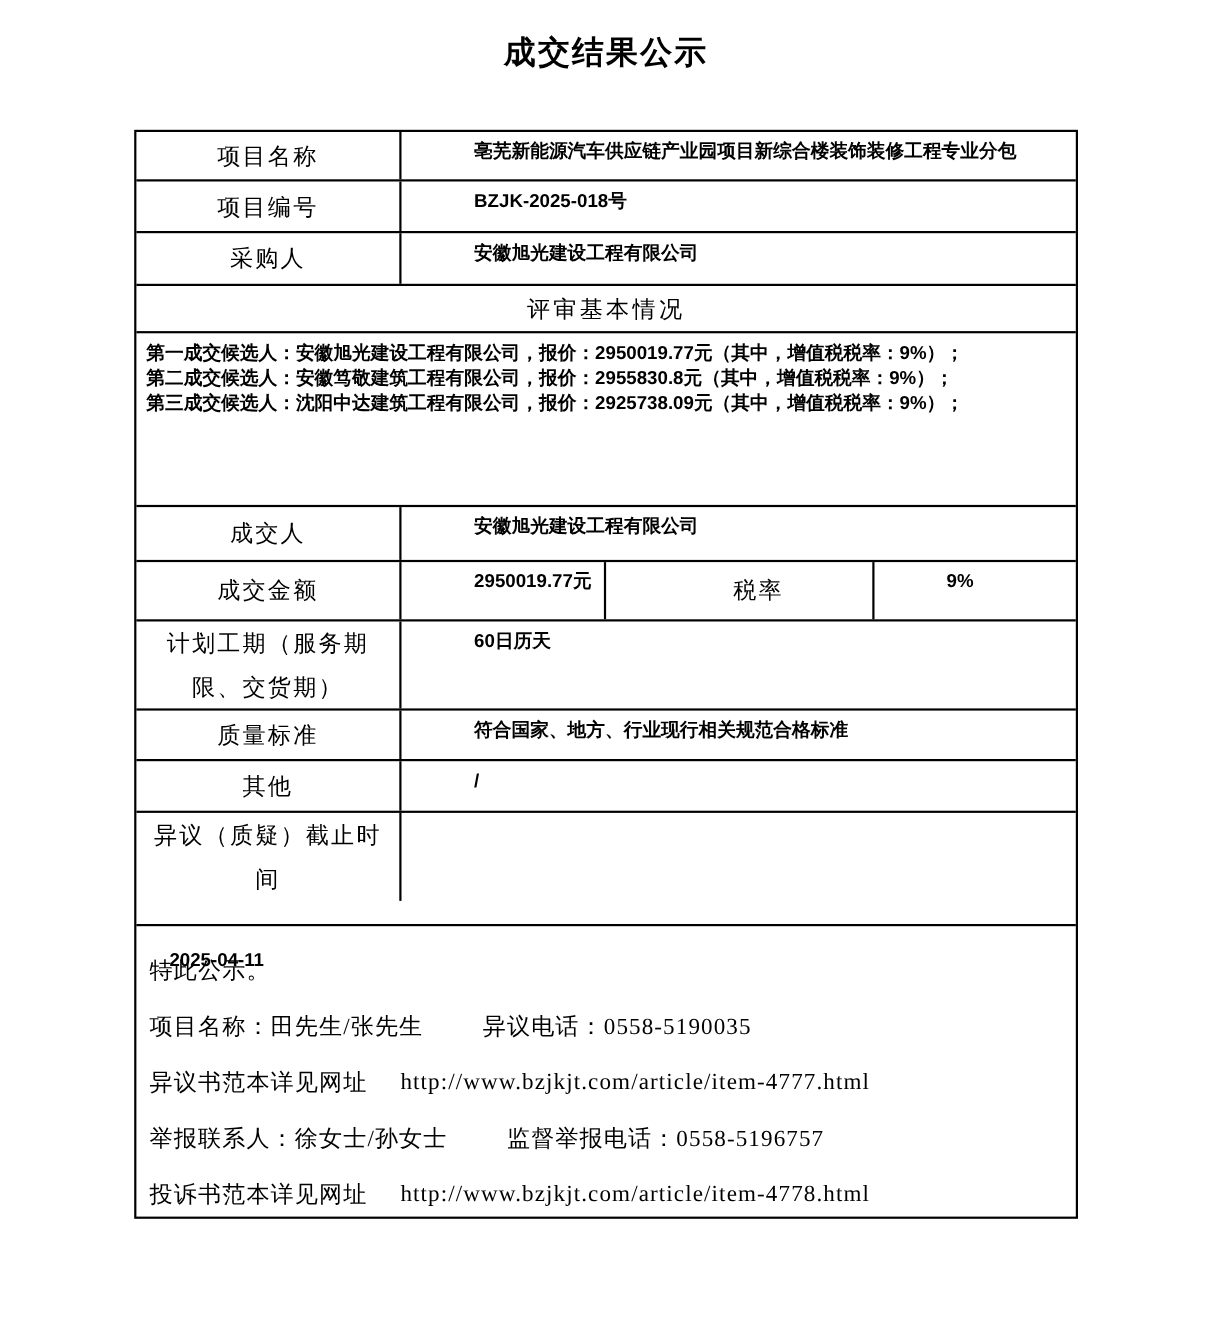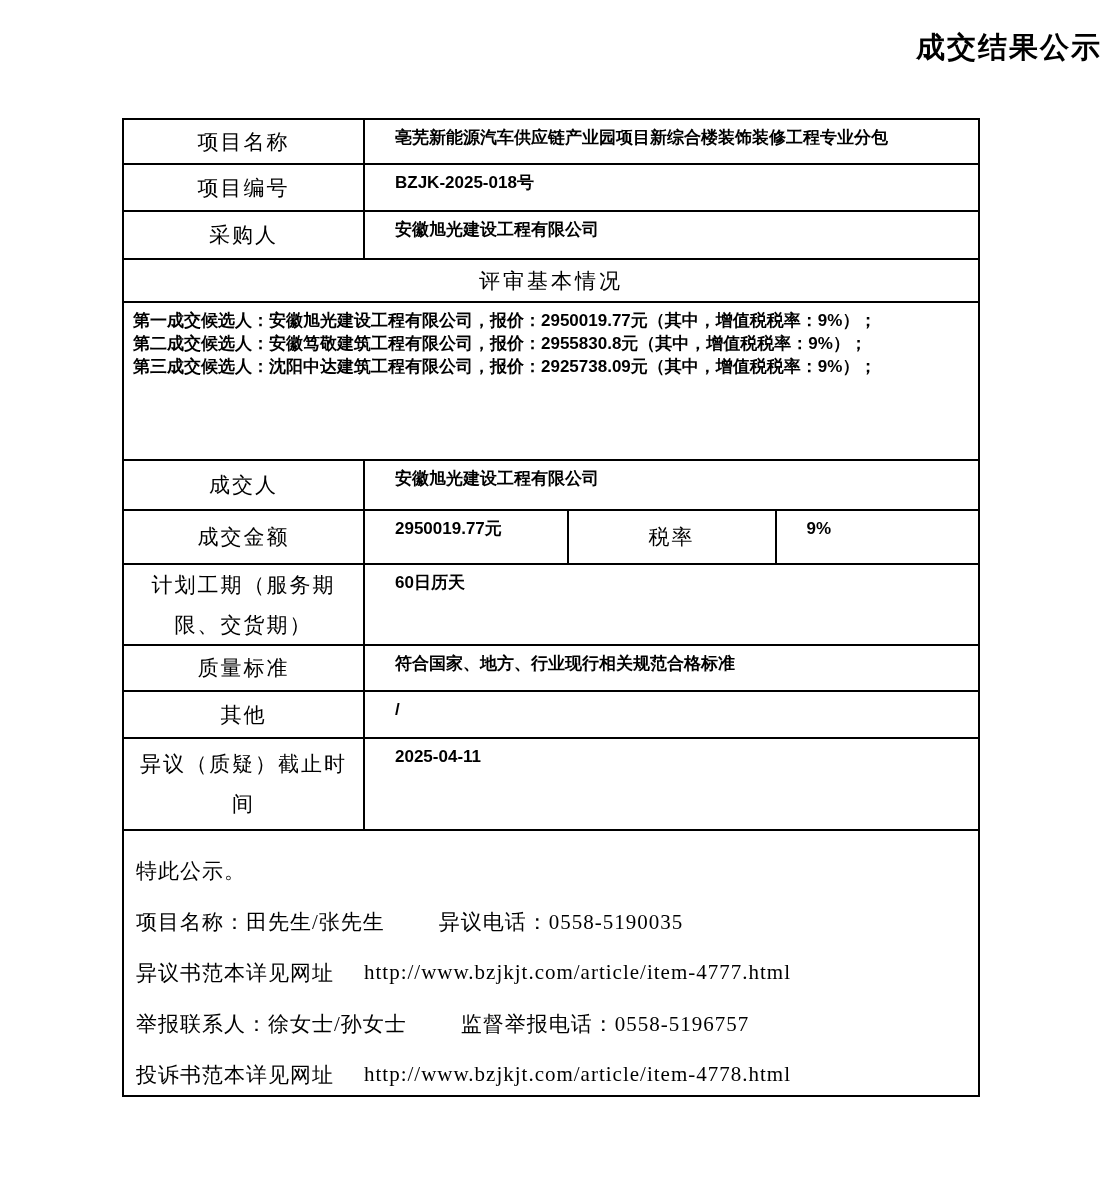--- a/index.html
+++ b/index.html
@@ -6,32 +6,32 @@
   .page{
     position:relative;
     width:1102px;height:1203px;
     background:#ffffff;
     font-family:"Liberation Serif","DejaVu Serif",serif;
     color:#000;
     overflow:hidden;
   }
   .doc-title{
     position:absolute;top:28px;left:0;width:100%;
-    text-align:right;
+    text-align:center;
     font-size:29px;font-weight:bold;
     letter-spacing:2px;
     font-family:Liberation Serif, serif;
   }
   .tbl{
     position:absolute;left:122px;top:118px;width:858px;
     border:2px solid #000;
     box-sizing:border-box;
     background:#fff;
   }
-  .row{display:flex;box-sizing:border-box;border-bottom:2px solid #000;}
+  .row{display:flex;box-sizing:border-box;border-bottom:2px solid #000;gap:36px;}
   .row:last-child{border-bottom:none;}
   .lbl{
     width:241px;box-sizing:border-box;
     border-right:2px solid #000;
     display:flex;align-items:center;justify-content:center;
     text-align:center;
     font-size:21px;letter-spacing:2px;line-height:40px;
     padding:0 12px;
     font-family:"Liberation Serif","DejaVu Serif",serif;
   }
@@ -70,21 +70,21 @@
     font-size:21px;letter-spacing:1px;
     font-family:"Liberation Serif","DejaVu Serif",serif;
   }
   .footer-line{height:51px;display:flex;align-items:center;}
   .gap-wide{margin-left:54px;}
   .gap-mid{margin-left:30px;}
   
   .r1{height:45px;}  .r2{height:47px;}  .r3{height:48px;}
   .r4{height:47px;}  .r5{height:43px;}  .r6{height:158px;}
   .r7{height:50px;}  .r8{height:54px;}  .r9{height:81px;}
-  .r10{height:46px;} .r11{height:47px;} .r12{height:92px;}
+  .r10{height:46px;} .r11{height:47px;} .r12{height:103px;flex-direction:column;}
   .r13{height:264px;}
 </style>
 </head>
 <body>
 
 <div class="page">
 
   <div class="doc-title">成交结果公示</div>
 
   <div class="tbl">

